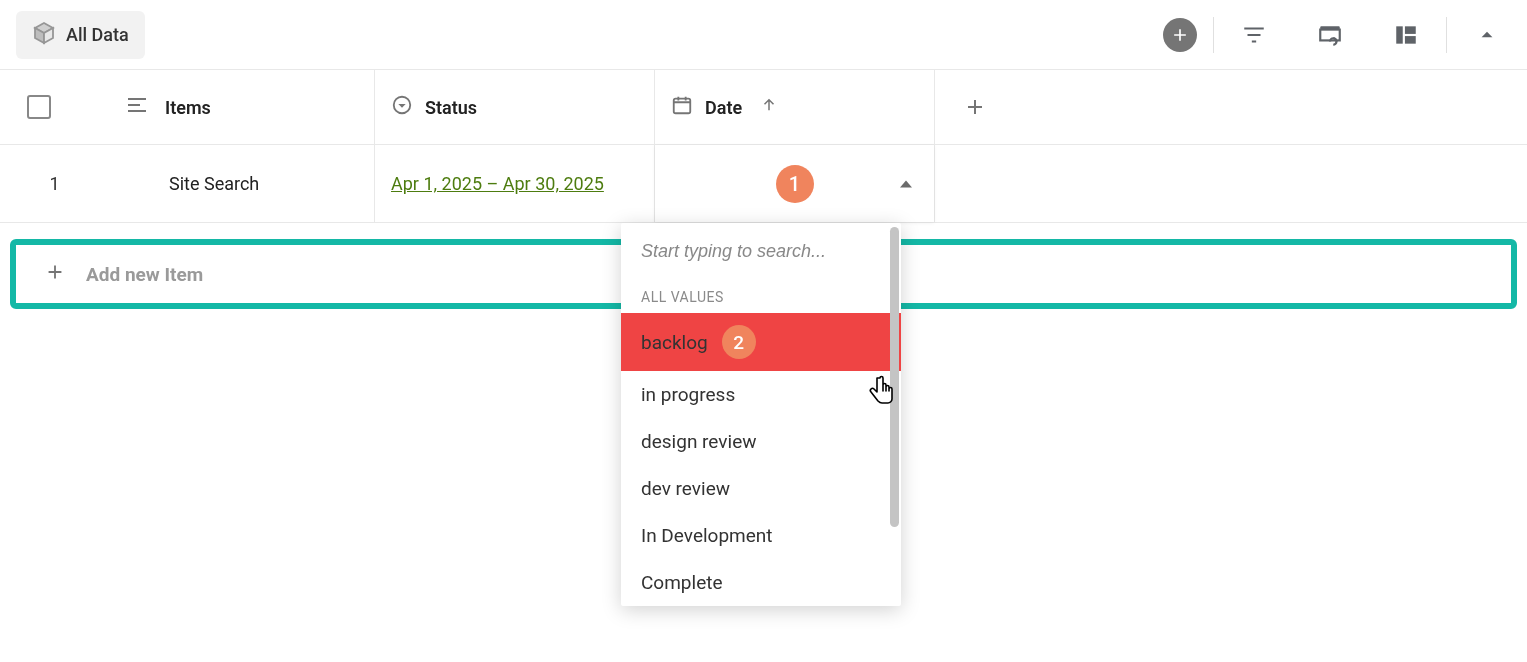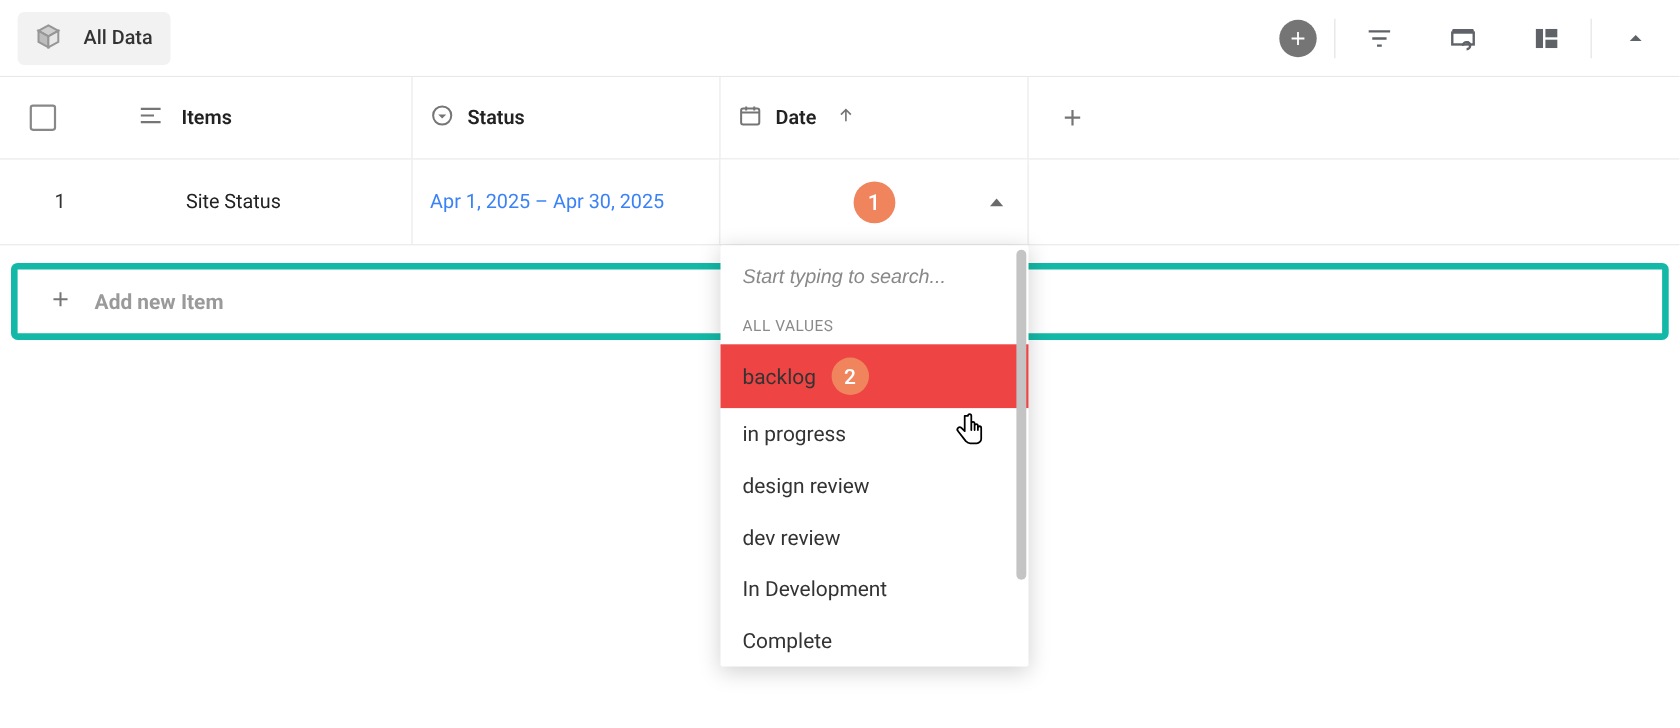--- a/index.html
+++ b/index.html
@@ -17,21 +17,21 @@
       justify-content: space-between;
       padding: 10px 16px 10px 16px;
       border-bottom: 1px solid #e8e8e8;
       height: 70px;
     }
     .toolbar-left { display: flex; align-items: center; }
     .toolbar-right { display: flex; align-items: center; gap: 0; }
     .data-chip {
       display: flex;
       align-items: center;
-      gap: 20px;
+      gap: 10px;
       background: #f2f2f2;
       border-radius: 6px;
       padding: 10px 16px;
     }
     .cube-icon { color: #888; }
     .data-chip-label { font-size: 18px; color: #333; font-weight: 500; }
 
     .add-round-button {
       width: 34px; height: 34px;
       border-radius: 50%;
@@ -85,21 +85,21 @@
     .icon-gray { color: #757575; }
 
     .data-row {
       display: flex;
       height: 78px;
       border-bottom: 1px solid #e8e8e8;
       align-items: center;
     }
     .row-index { width: 109px; display:flex; justify-content: center; font-size: 18px; color: #333;}
     .row-items { width: 266px; padding-left: 60px; font-size: 18px; color: #222; border-right: 1px solid #e8e8e8; height: 100%; display: flex; align-items: center;}
-    .row-date { width: 280px; padding-left: 16px; font-size: 18px; color: #3b82f6; border-right: 1px solid #e8e8e8; height: 100%; display: flex; align-items: center;}
+    .row-date { width: 280px; padding-left: 16px; font-size: 18px; color: #4d7c0f; border-right: 1px solid #e8e8e8; height: 100%; display: flex; align-items: center; text-decoration: underline;}
     .row-status { width: 280px; height: 100%; border-right: 1px solid #e8e8e8; position: relative; }
 
     .status-cell-inner {
       position: absolute;
       top: 0; left: 0; right: 0;
       height: 100%;
       display: flex;
       align-items: center;
       justify-content: center;
       background: #fff;
@@ -139,21 +139,21 @@
       cursor: pointer;
       font-weight: bold;
     }
     .add-row .plus { color: #757575; }
     .add-row-label { font-size: 19px; color: #9a9a9a; }
 
     
     .dropdown {
       position: absolute;
       top: 223px;
-      left: 655px;
+      left: 621px;
       width: 280px;
       background: #fff;
       box-shadow: 0 4px 20px rgba(0,0,0,0.18);
       border-radius: 2px;
       z-index: 10;
       padding-top: 12px;
     }
     .dropdown-search {
       width: calc(100% - 24px);
       margin: 0 12px 12px 12px;
@@ -300,21 +300,21 @@
     </div>
     <div class="cell col-add no-border">
       <svg width="24" height="24" viewBox="0 0 24 24" fill="#757575">
           <path d="M19 13H13V19H11V13H5V11H11V5H13V11H19V13Z"></path>
         </svg>
     </div>
   </div>
 
   <div class="data-row">
     <div class="row-index">1</div>
-    <div class="row-items">Site Status</div>
+    <div class="row-items">Site Search</div>
     <div class="row-date">Apr 1, 2025 – Apr 30, 2025</div>
     <div class="row-status">
       <div class="status-cell-inner">
         <div class="marker">1</div>
         <div class="caret-up"></div>
       </div>
     </div>
   </div>
 
   <div class="add-row">

